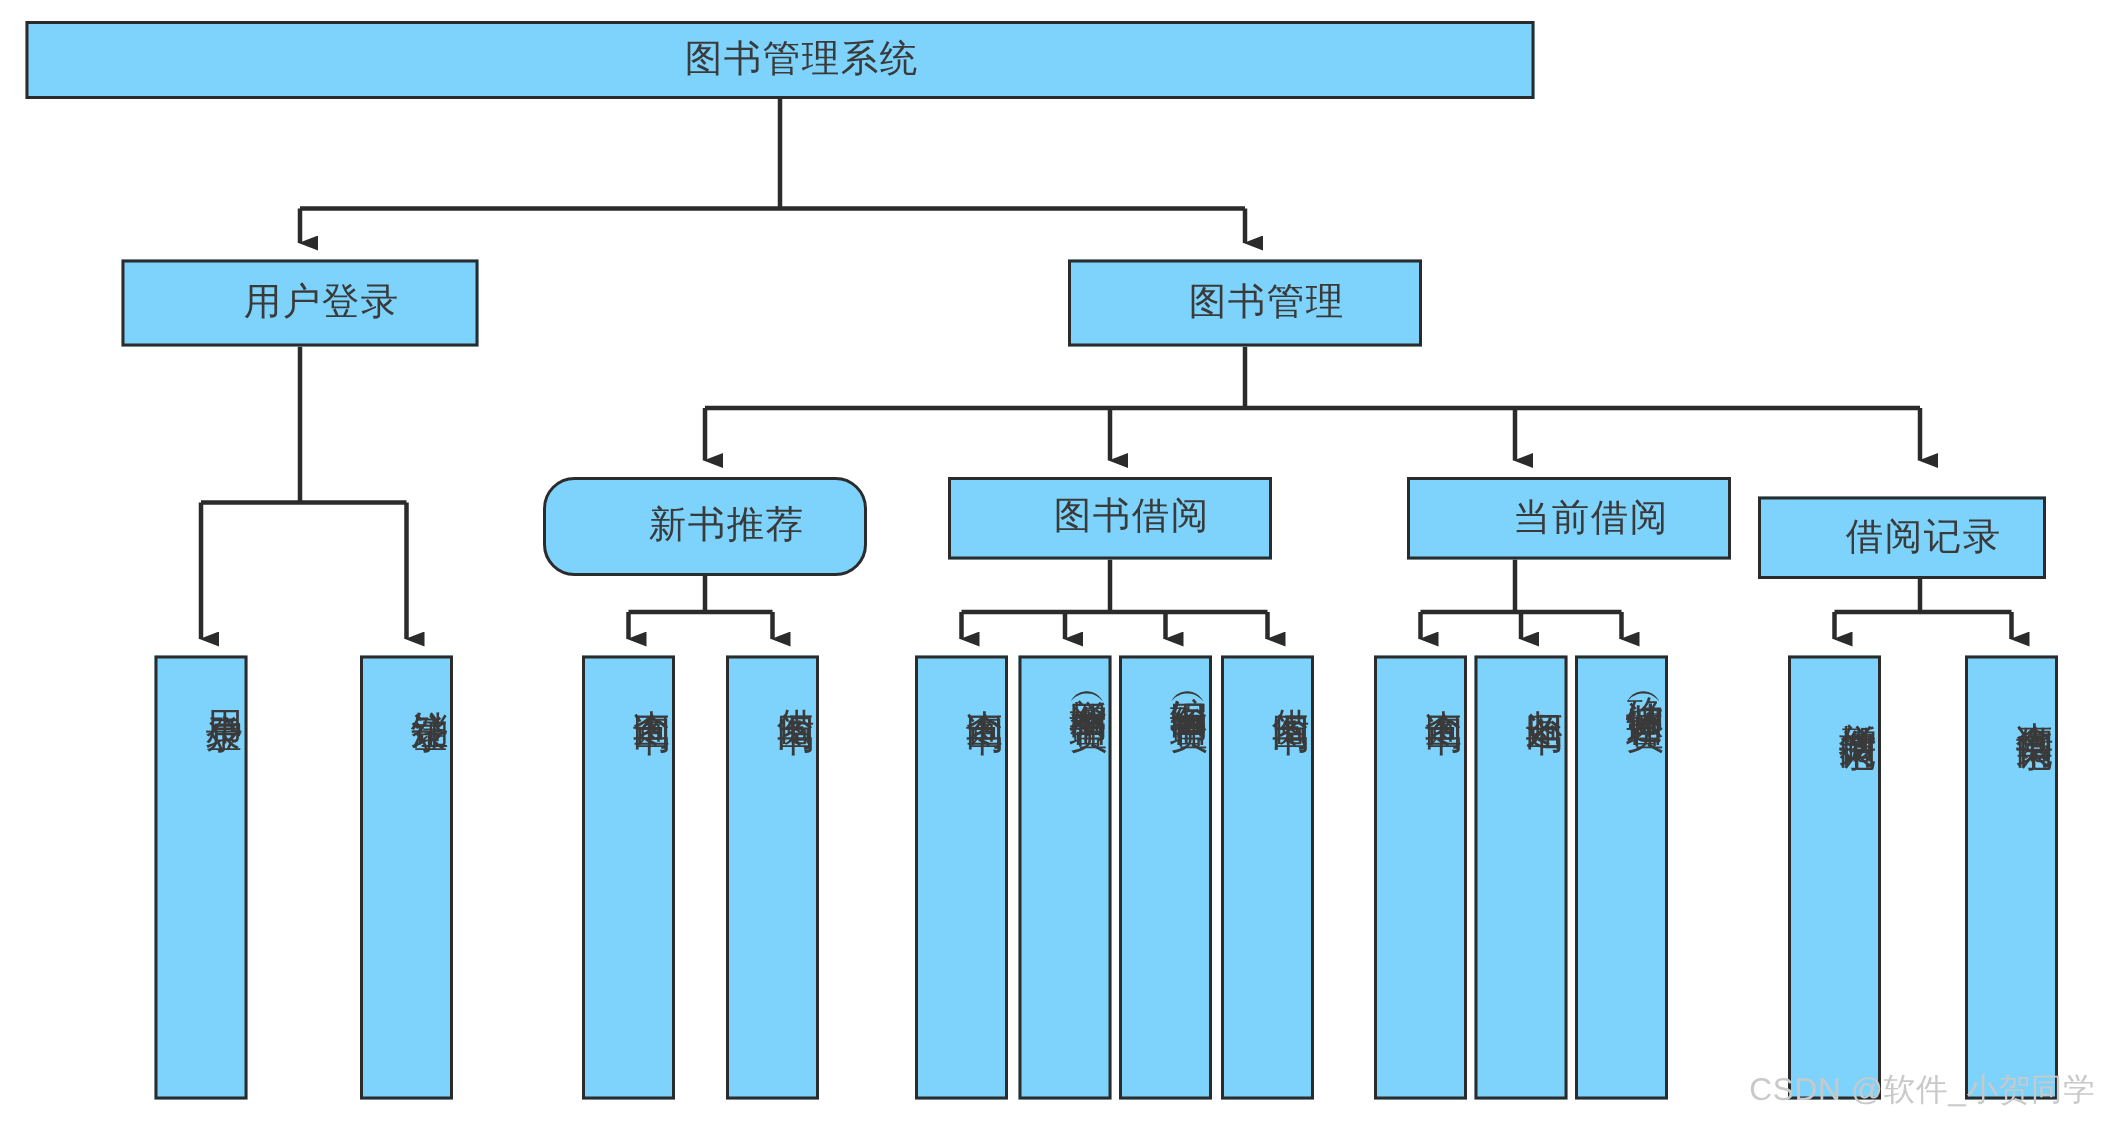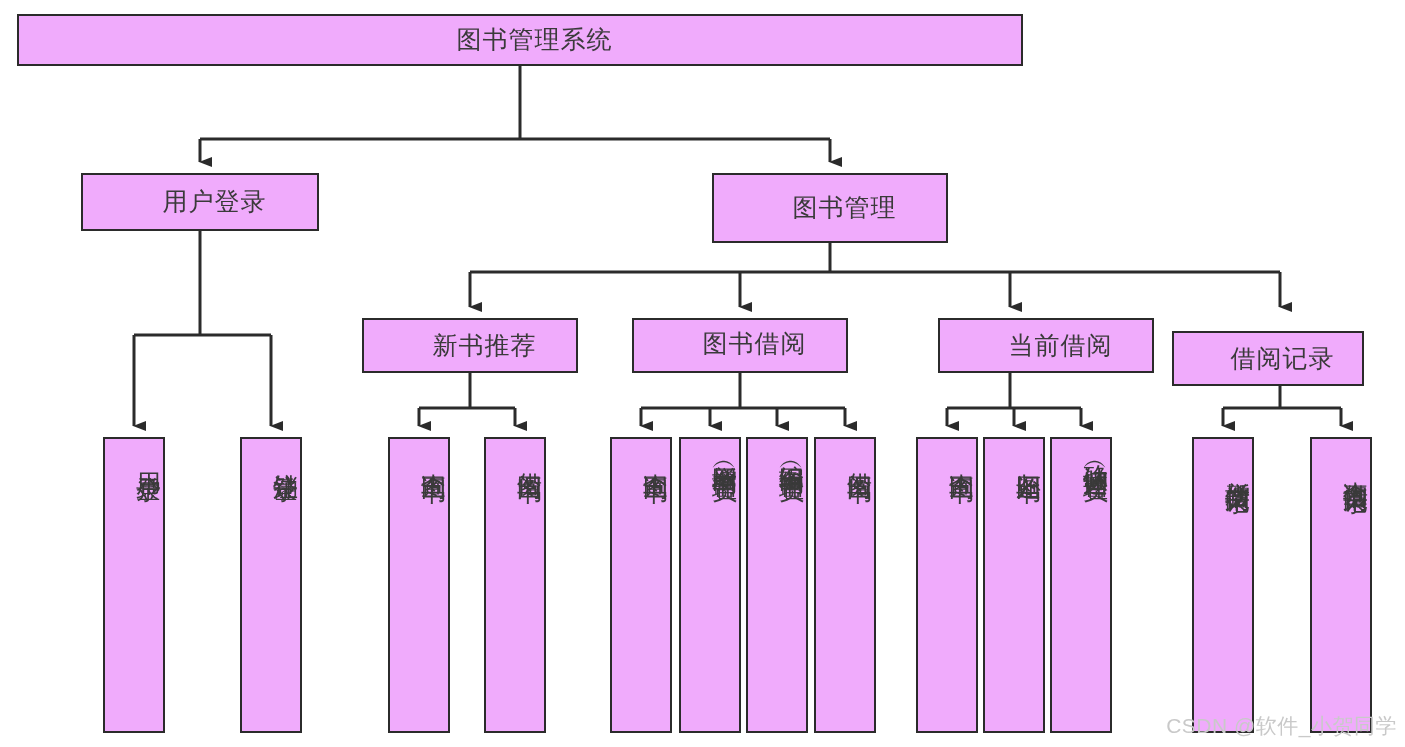--- a/index.html
+++ b/index.html
@@ -21,21 +21,21 @@
     position: absolute;
     left: 0;
     top: 0;
     width: 1405px;
     height: 747px;
     pointer-events: none;
   }
   .node {
     position: absolute;
     box-sizing: border-box;
-    background: #f0abfc;
+    background: #7dd3fc;
     border: 2.5px solid #2b2b2b;
     display: flex;
     align-items: center;
     justify-content: center;
     color: #3a3a3a;
     padding-left: 29px;
   }
   .node.h-node {
     font-size: 25px;
     letter-spacing: 1px;
@@ -139,25 +139,25 @@
   </svg>
 
   <div class="node h-node" style="left:17px; top:14px; width:1006px; height:52px;">
     <span class="h-label">图书管理系统</span>
   </div>
 
   <div class="node h-node" style="left:81px; top:173px; width:238px; height:58px;">
     <span class="h-label">用户登录</span>
   </div>
 
-  <div class="node h-node" style="left:712px; top:173px; width:236px; height:70px;">
+  <div class="node h-node" style="left:712px; top:173px; width:236px; height:58px;">
     <span class="h-label">图书管理</span>
   </div>
 
-  <div class="node h-node" style="left:362px; top:318px; width:216px; height:55px;">
+  <div class="node h-node" style="left:362px; top:318px; width:216px; height:66px;border-radius:21px;">
     <span class="h-label">新书推荐</span>
   </div>
 
   <div class="node h-node" style="left:632px; top:318px; width:216px; height:55px;font-family:Liberation Mono, monospace;">
     <span class="h-label">图书借阅</span>
   </div>
 
   <div class="node h-node" style="left:902px; top:318px; width:216px; height:55px;margin-left:36px;">
     <span class="h-label">当前借阅</span>
   </div>

